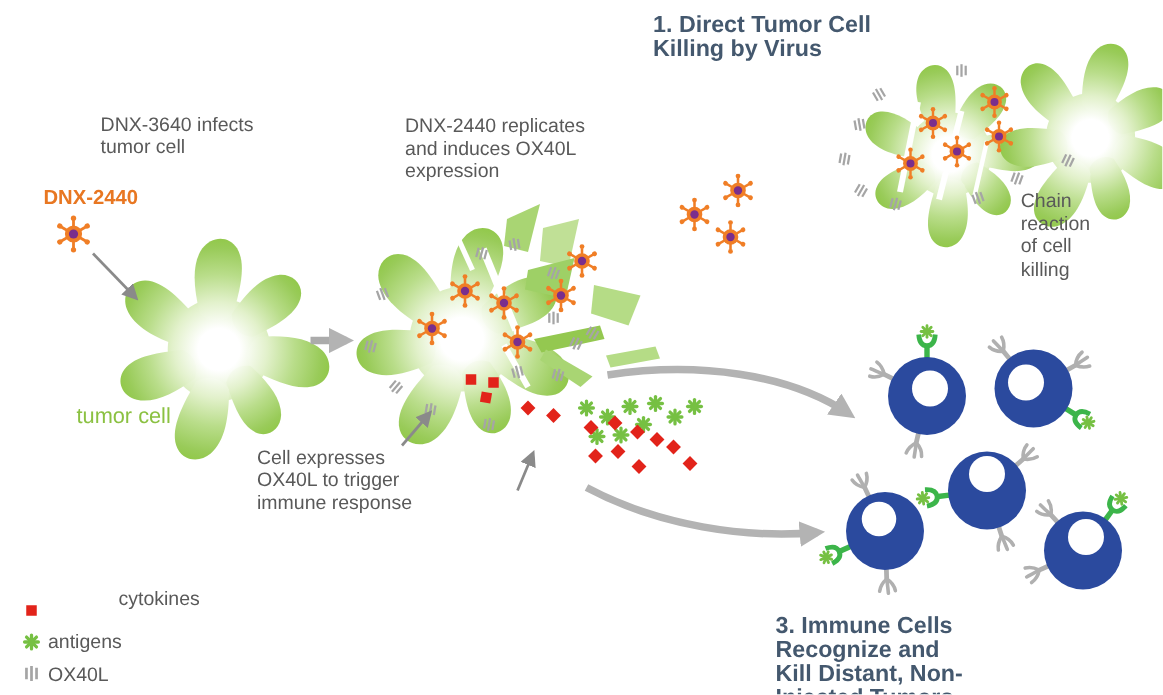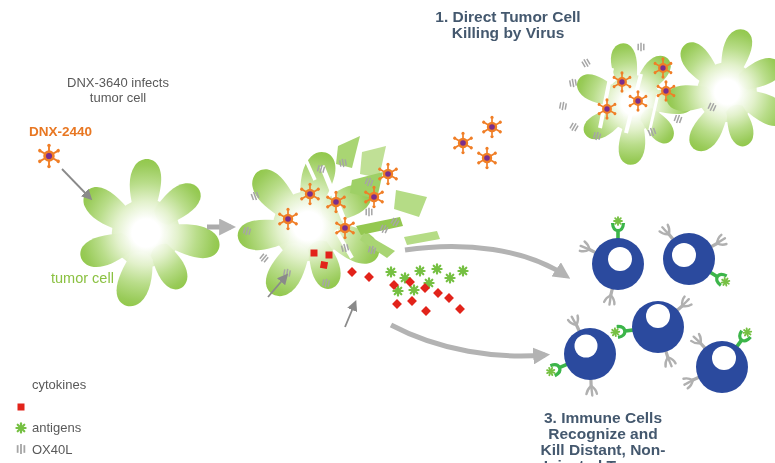--- a/index.html
+++ b/index.html
@@ -3,21 +3,21 @@
 <meta charset="utf-8">
 <style>
   html,body{margin:0;padding:0;background:#ffffff;}
   .stage{
     position:relative;width:775px;height:463px;background:#ffffff;overflow:hidden;
     font-family:"Liberation Sans", sans-serif;
   }
   .stage svg{position:absolute;left:0;top:0;}
   .txt{
     position:absolute;white-space:pre-line;color:#595959;font-size:13px;
-    line-height:1.17;text-align:center;transform:translateX(-50%);
+    line-height:1.17;transform:translateX(-50%);
   }
   .txt.left{transform:none;text-align:left;padding-left:21px;}
   .heading{color:#44586e;font-weight:bold;font-size:15.5px;line-height:1.04;}
   .orange{color:#e87722;font-weight:bold;font-size:13.5px;}
   .greenlbl{color:#8bc142;font-size:14.5px;}
   .leg{position:absolute;left:32px;color:#595959;font-size:13px;white-space:nowrap;}
 </style>
 </head>
 <body>
 
@@ -257,22 +257,30 @@
   <use href="#cyt" transform="translate(21,407)"></use>
   <use href="#ast" transform="translate(21,428)"></use>
   <use href="#ox" transform="translate(21,449) scale(1.2)"></use>
 </svg>
 
   <div class="txt" style="left:118px;top:75px;">DNX-3640 infects
 tumor cell</div>
   <div class="txt left orange" style="left:8px;top:124px;">DNX-2440</div>
   <div class="txt left greenlbl" style="left:30px;top:270px;">tumor cell</div>
 
+  <div class="txt" style="left:330px;top:76px;">DNX-2440 replicates
+and induces OX40L
+expression</div>
+  <div class="txt" style="left:223px;top:297px;">Cell expresses
+OX40L to trigger
+immune response</div>
 
   <div class="txt heading" style="left:508px;top:9px;">1. Direct Tumor Cell
 Killing by Virus</div>
+  <div class="txt" style="left:712px;top:126px;">Chain reaction
+of cell killing</div>
   <div class="txt heading" style="left:603px;top:410px;">3. Immune Cells Recognize and
 Kill Distant, Non-Injected Tumors</div>
 
-  <div class="leg" style="top:377px;">cytokines</div>
+  <div class="leg" style="top:391px;margin-left:47px;">cytokines</div>
   <div class="leg" style="top:420px;text-align:center;">antigens</div>
   <div class="leg" style="top:442px;">OX40L</div>
 </div>
 
 </body></html>

